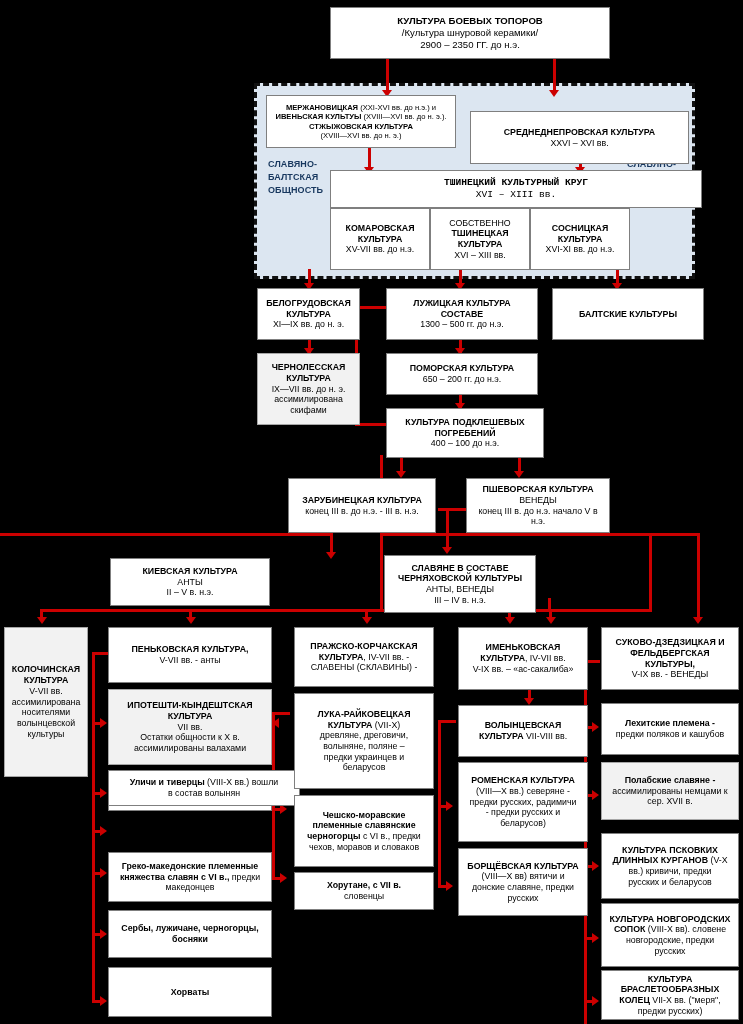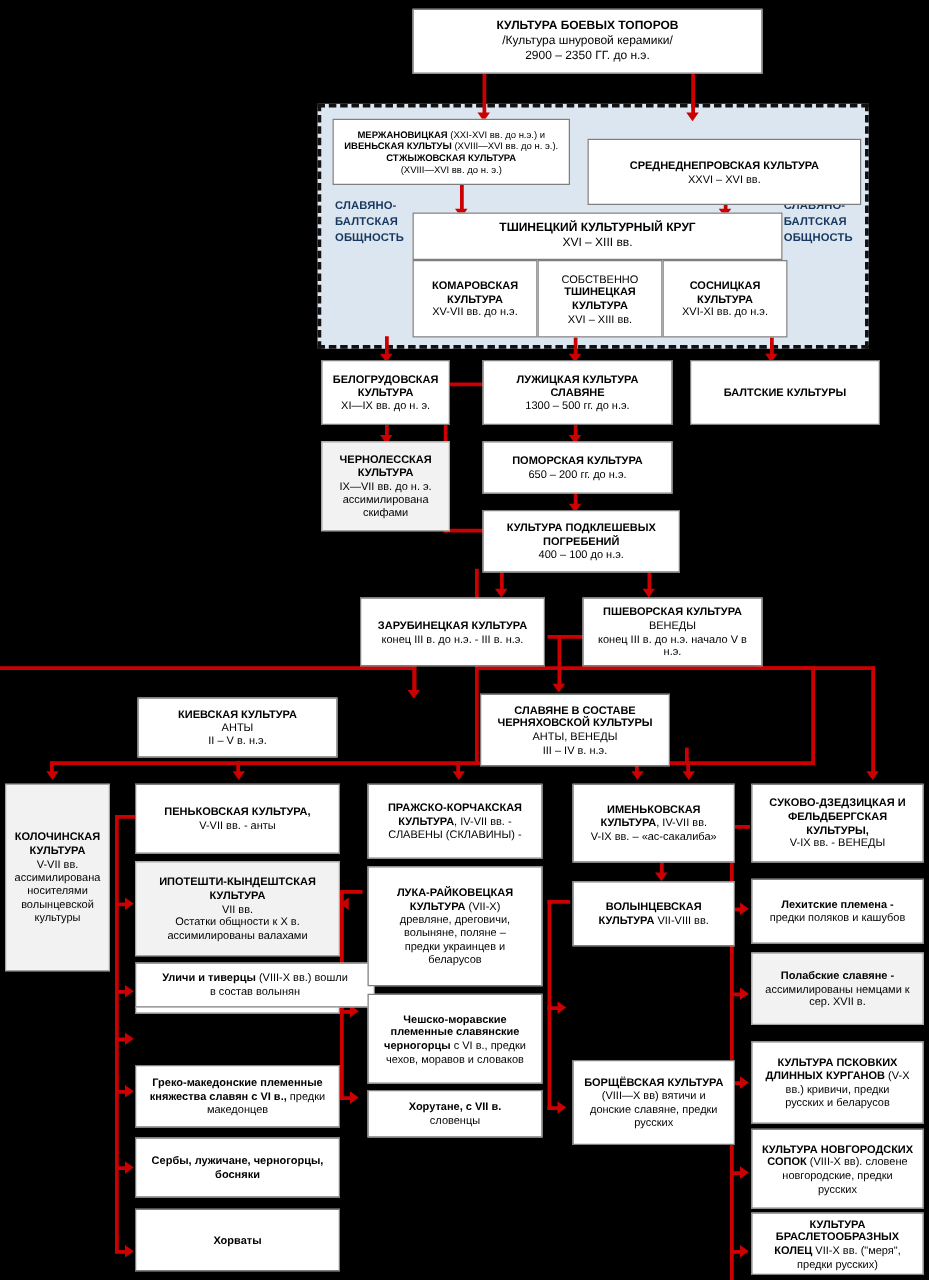--- a/index.html
+++ b/index.html
@@ -183,21 +183,21 @@
     <span class="ln"><b>ИВЕНЬСКАЯ КУЛЬТУЫ</b><span> (XVIII—XVI вв. до н. э.).</span></span>
     <span class="ln b">СТЖЫЖОВСКАЯ КУЛЬТУРА</span>
     <span class="ln">(XVIII—XVI вв. до н. э.)</span>
   </div>
 
   <div class="node fs9" style="left:470px;top:95px;width:219px;height:53px;margin-top:16px;">
     <span class="ln b">СРЕДНЕДНЕПРОВСКАЯ КУЛЬТУРА</span>
     <span class="ln">XXVI – XVI вв.</span>
   </div>
 
-  <div class="node fs10" style="left:330px;top:170px;width:296px;height:38px;">
+  <div class="node fs10" style="left:330px;top:170px;width:372px;height:38px;font-family:Liberation Mono, monospace;">
     <span class="ln b">ТШИНЕЦКИЙ КУЛЬТУРНЫЙ КРУГ</span>
     <span class="ln">XVI – XIII вв.</span>
   </div>
 
   <div class="node fs9" style="left:330px;top:208px;width:100px;height:62px;">
     <span class="ln b">КОМАРОВСКАЯ</span>
     <span class="ln b">КУЛЬТУРА</span>
     <span class="ln">XV-VII вв. до н.э.</span>
   </div>
 
@@ -223,21 +223,21 @@
   <div class="node gray fs9" style="left:257px;top:353px;width:103px;height:72px;">
     <span class="ln b">ЧЕРНОЛЕССКАЯ</span>
     <span class="ln b">КУЛЬТУРА</span>
     <span class="ln">IX—VII вв. до н. э.</span>
     <span class="ln">ассимилирована</span>
     <span class="ln">скифами</span>
   </div>
 
   <div class="node fs9" style="left:386px;top:288px;width:152px;height:52px;">
     <span class="ln b">ЛУЖИЦКАЯ КУЛЬТУРА</span>
-    <span class="ln b">СЛАВЯНЕ</span>
+    <span class="ln b">СОСТАВЕ</span>
     <span class="ln">1300 – 500 гг. до н.э.</span>
   </div>
 
   <div class="node fs9" style="left:552px;top:288px;width:152px;height:52px;">
     <span class="ln b">БАЛТСКИЕ КУЛЬТУРЫ</span>
   </div>
 
   <div class="node fs9" style="left:386px;top:353px;width:152px;height:42px;">
     <span class="ln b">ПОМОРСКАЯ КУЛЬТУРА</span>
     <span class="ln">650 – 200 гг. до н.э.</span>
@@ -353,20 +353,27 @@
     <span class="ln b">ИМЕНЬКОВСКАЯ</span>
     <span class="ln"><b>КУЛЬТУРА</b><span>, IV-VII вв.</span></span>
     <span class="ln">V-IX вв. – «ас-сакалиба»</span>
   </div>
 
   <div class="node fs9" style="left:458px;top:705px;width:130px;height:52px;">
     <span class="ln b">ВОЛЫНЦЕВСКАЯ</span>
     <span class="ln"><b>КУЛЬТУРА</b><span> VII-VIII вв.</span></span>
   </div>
 
+  <div class="node fs9" style="left:458px;top:762px;width:130px;height:80px;">
+    <span class="ln b">РОМЕНСКАЯ КУЛЬТУРА</span>
+    <span class="ln">(VIII—X вв.) северяне -</span>
+    <span class="ln">предки русских, радимичи</span>
+    <span class="ln">- предки русских и</span>
+    <span class="ln">беларусов)</span>
+  </div>
 
   <div class="node fs9" style="left:458px;top:848px;width:130px;height:68px;">
     <span class="ln b">БОРЩЁВСКАЯ КУЛЬТУРА</span>
     <span class="ln">(VIII—X вв) вятичи и</span>
     <span class="ln">донские славяне, предки</span>
     <span class="ln">русских</span>
   </div>
 
   <div class="node fs9" style="left:601px;top:627px;width:138px;height:63px;">
     <span class="ln b">СУКОВО-ДЗЕДЗИЦКАЯ И</span>

